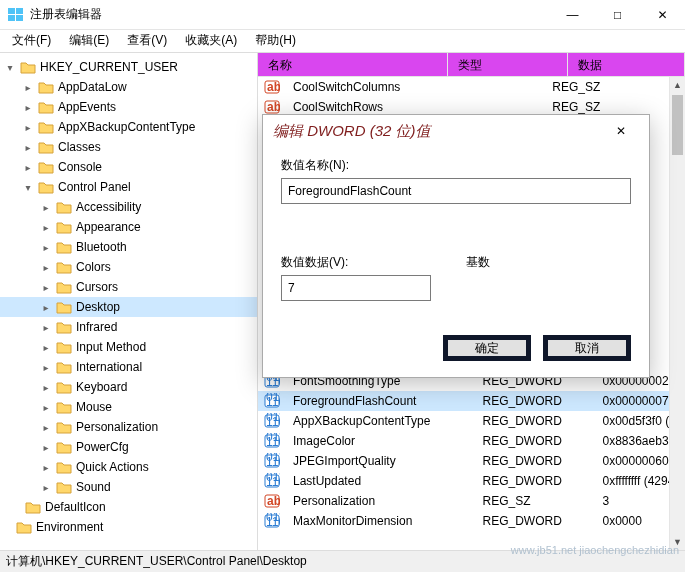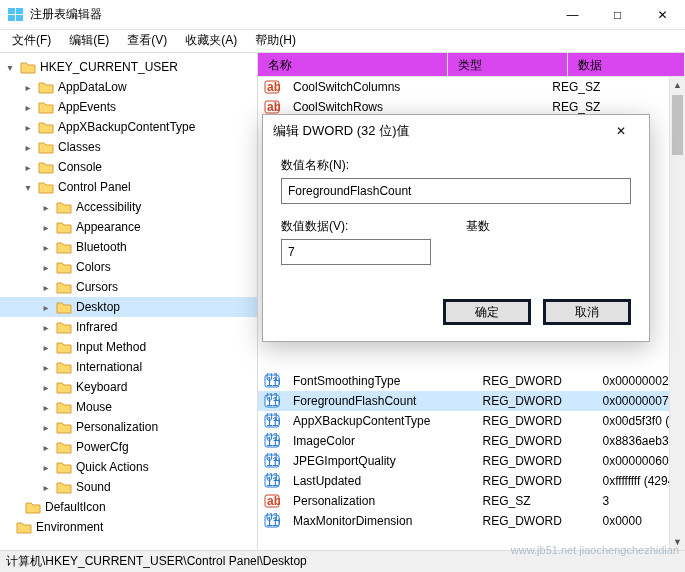--- a/index.html
+++ b/index.html
@@ -38,32 +38,32 @@
 .listbody tr.sel { background: #cde8ff; }
 .listbody td { padding: 0 0 0 6px; white-space: nowrap; overflow: hidden; }
 .td1 { width: 190px; display: flex; align-items: center; gap: 13px; }
 .td2 { width: 120px; }
 .valicon { width: 16px; height: 16px; display: inline-flex; flex: none; }
 
 .statusbar { height: 22px; border-top: 1px solid #ddd; padding: 2px 6px; display: flex; align-items: flex-start; background: #f0f0f0; }
 
 .dialog { position: absolute; left: 262px; top: 114px; width: 388px; background: #fff; border: 1px solid #aaa; box-shadow: 0 6px 24px rgba(0,0,0,.25); }
 .dlg-title { height: 32px; display: flex; align-items: center; padding: 0 10px; color: #000; }
-.dlg-title .t { flex: 1; color: #000000; font-size: 13px; }
+.dlg-title .t { flex: 1; color: #7f1d1d; font-size: 15px; font-style: italic; }
 .dlg-close { width: 36px; height: 28px; display: flex; align-items: center; justify-content: center; }
 .dlg-body { padding: 10px 18px 6px 18px; }
 .dlg-field-lbl { margin-bottom: 4px; }
 .dlg-input { width: 100%; height: 26px; border: 1px solid #7a7a7a; padding: 2px 6px; margin-bottom: 14px; }
-.dlg-row { display: flex; gap: 20px; }
+.dlg-row { display: flex; gap: 20px; margin-top: 36px; }
 .dlg-col { flex: 1; }
 .dlg-input.narrow { width: 150px; }
 .radiogrp { border: none; padding-top: 4px; }
 .radio { display: flex; align-items: center; gap: 6px; height: 24px; }
 .dlg-btns { display: flex; justify-content: flex-end; gap: 12px; padding: 14px 18px 16px; }
-.dlg-btn { width: 88px; height: 26px; border: 3px solid #0f172a; background: #e1e1e1; }
+.dlg-btn { width: 88px; height: 26px; border: 5px solid #0f172a; background: #e1e1e1; }
 
 .scrollbar-y { position: absolute; right: 0; top: 24px; bottom: 0; width: 16px; background: #f0f0f0; border-left: 1px solid #e5e5e5; }
 .scrollbar-y .thumb { position: absolute; left: 2px; right: 2px; top: 18px; height: 60px; background: #c1c1c1; }
 .scrollbar-y .arrow { position: absolute; left: 0; right: 0; height: 16px; display: flex; align-items: center; justify-content: center; font-size: 9px; color: #555; }
 .scrollbar-y .arrow.up { top: 0; }
 .scrollbar-y .arrow.dn { bottom: 0; }
 
 .watermark { position: absolute; right: 6px; bottom: 16px; font-size: 11px; color: #a9bbcb; opacity: .9; pointer-events: none; text-align: right; line-height: 1.1; }
 </style>
 </head>

